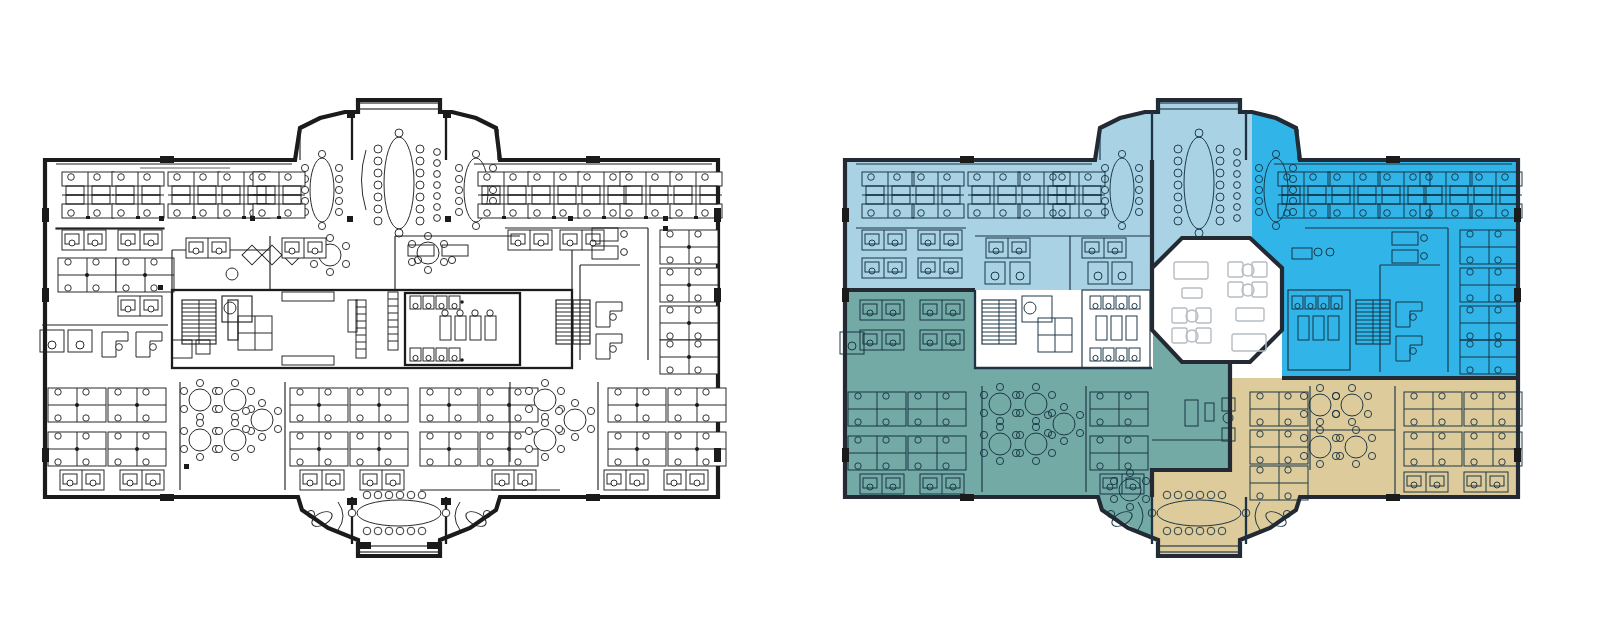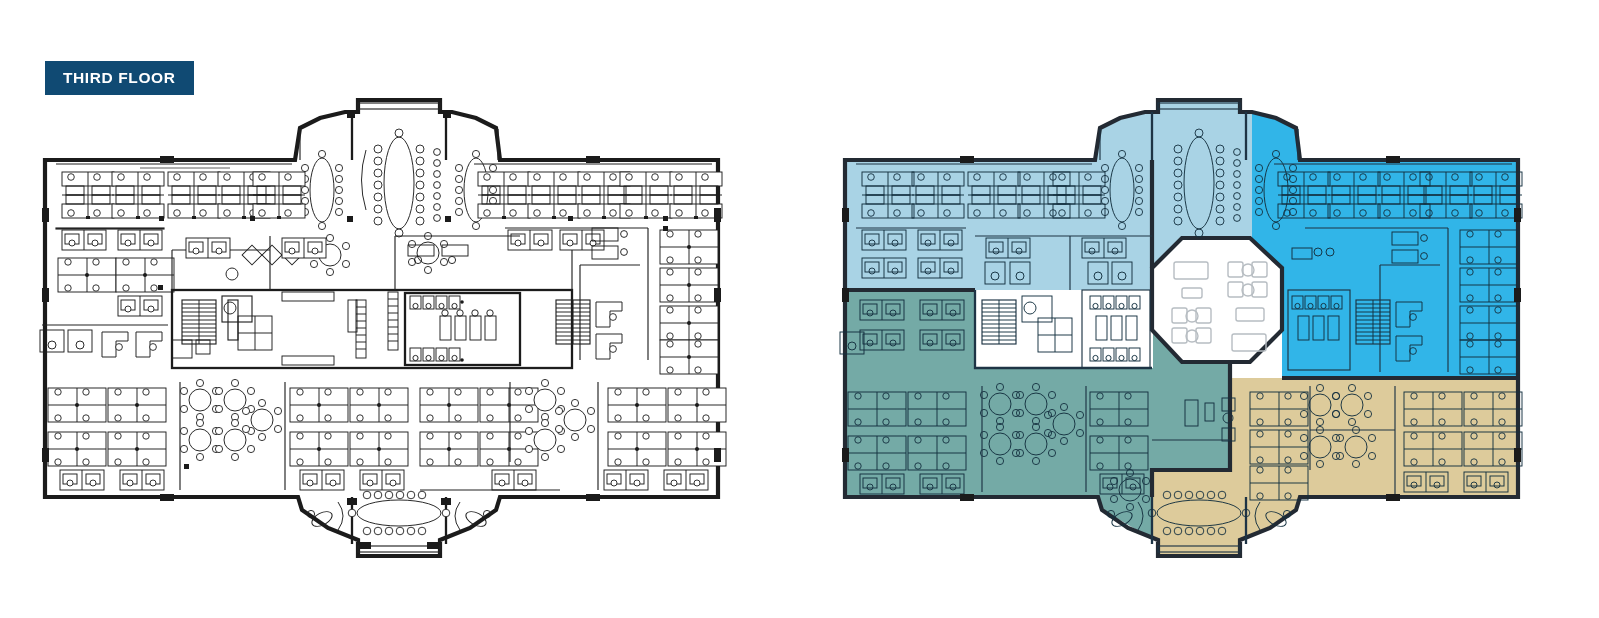--- a/index.html
+++ b/index.html
@@ -606,21 +606,20 @@
         <rect x="714" y="208" width="7" height="14"></rect>
         <rect x="714" y="288" width="7" height="14"></rect>
         <rect x="714" y="448" width="7" height="14"></rect>
         <rect x="160" y="156" width="14" height="7"></rect>
         <rect x="586" y="156" width="14" height="7"></rect>
         <rect x="160" y="494" width="14" height="7"></rect>
         <rect x="586" y="494" width="14" height="7"></rect>
       </g>
     </svg>
 
-    <div class="title-badge" id="title-left" style="background: rgb(16, 74, 115); color: rgb(255, 255, 255);">THIRD FLOOR</div>
   </div>
 
   <div class="panel" id="panel-right">
 
     <svg class="plan-svg" width="799" height="618" viewBox="0 0 799 618">
 
       <defs>
         <clipPath id="slabclip">
           <path d="M45,160
                    L295,160

